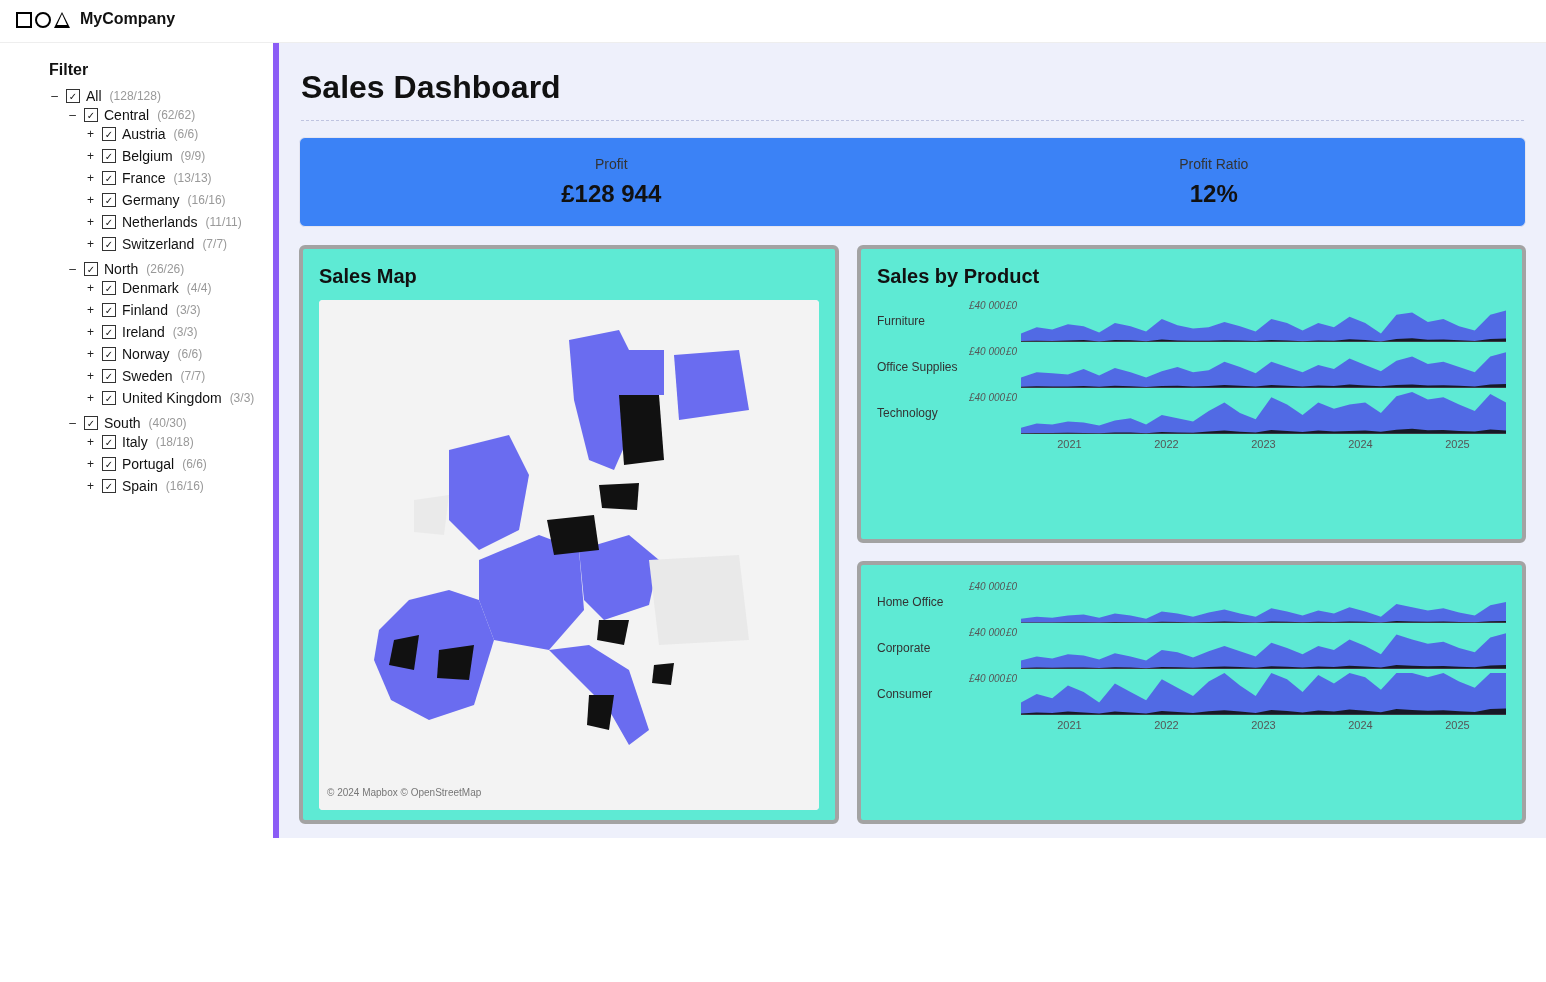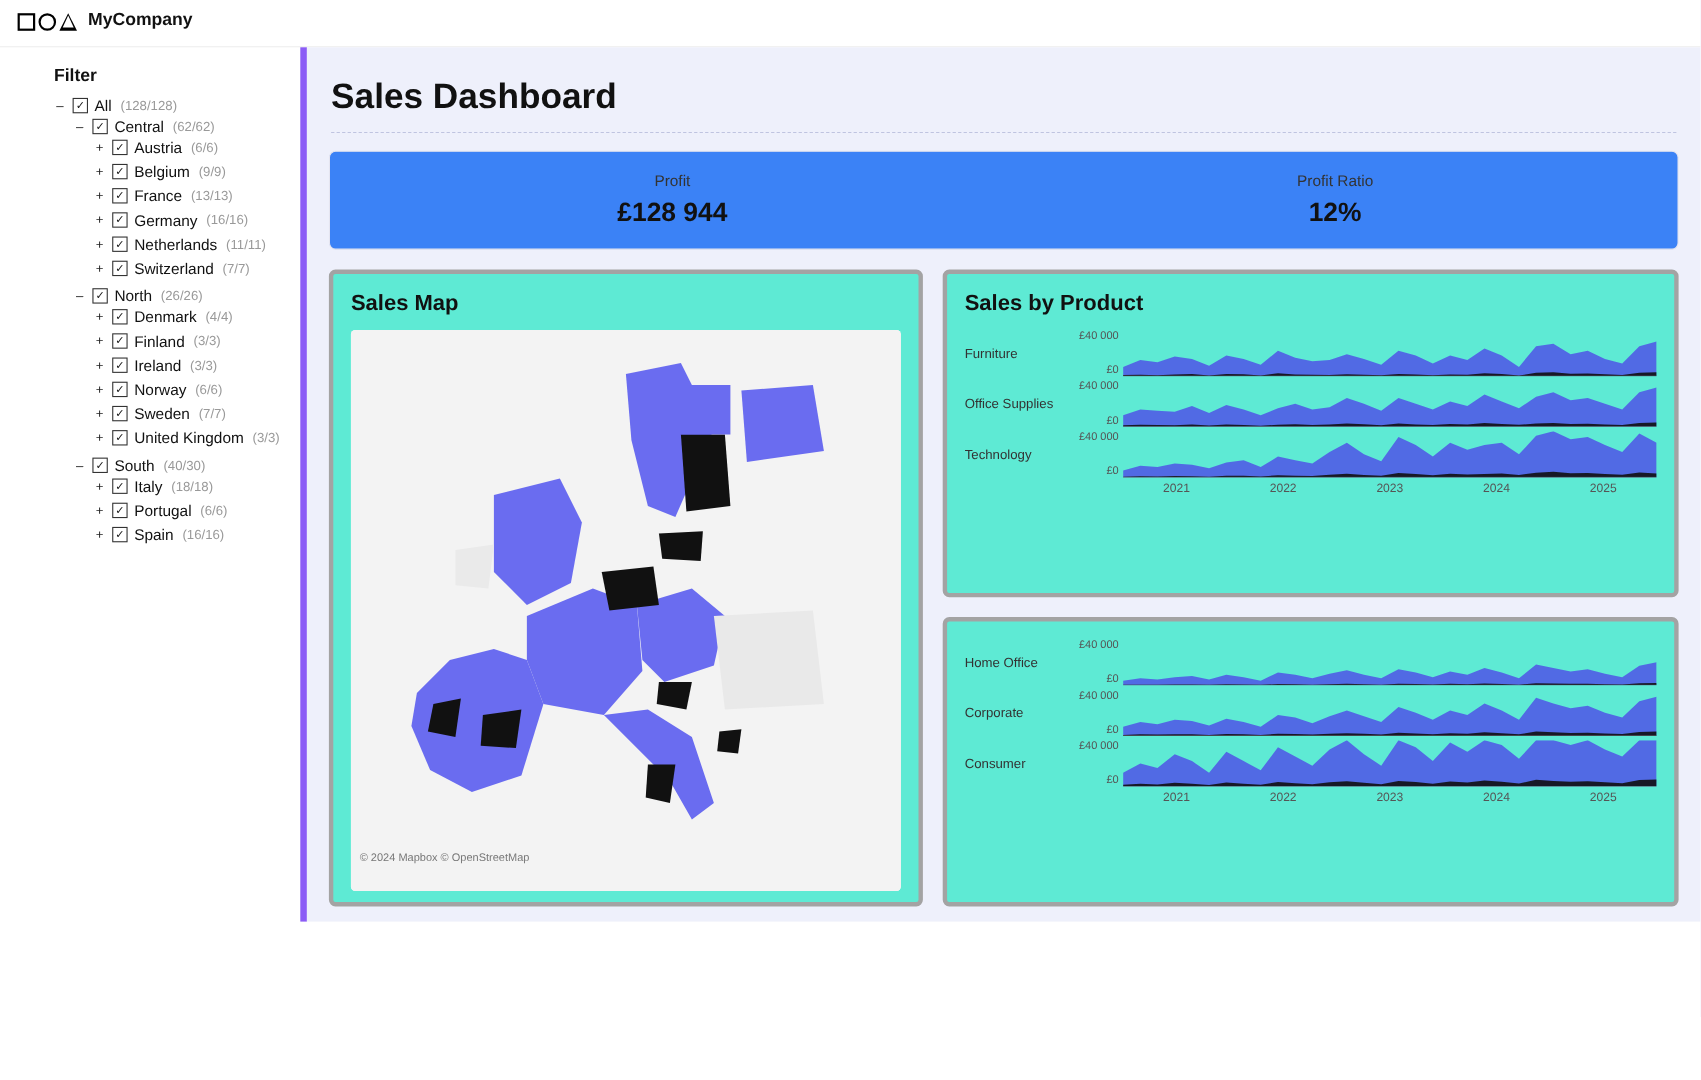--- a/index.html
+++ b/index.html
@@ -64,24 +64,24 @@
   .kpi { flex:1; text-align:center; }
   .kpi-label { font-size:14px; color:#333; margin-bottom:8px;}
   .kpi-value { font-size:24px; font-weight:600;}
   .grid {
     display:grid; grid-template-columns: 540px 1fr; grid-template-rows:auto auto; gap:18px; margin:0 6px;
   }
   .card { background:#5eead4;border:4px solid #a3a3a3;border-radius:6px; padding:16px 16px 10px 16px;}
   .card h2 { margin:0 0 12px 0; font-size:20px; font-weight:700;}
   .map-card { grid-row: 1 / span 2; position:relative;}
   .map-box { width:100%; height:510px; background:#f7f7f7; border-radius:4px; position:relative; overflow:hidden;}
-  .map-attr { position:absolute; bottom:24px; left:8px; font-size:10px; color:#777;}
+  .map-attr { position:absolute; bottom:12px; left:8px; font-size:10px; color:#777;}
   .sparkrow { display:flex; align-items:center; margin-bottom:4px; }
   .sparkrow .rl { width:92px; font-size:12px; color:#333; text-align:left; padding-right:6px;}
-  .sparkrow .yticks { width:52px; font-size:10px; color:#555; display:flex; flex-direction:column; justify-content:space-between; height:42px; text-align:right; padding-right:4px;}
+  .sparkrow .yticks { width:52px; font-size:10px; color:#555; display:flex; flex-direction:row; justify-content:space-between; height:42px; text-align:right; padding-right:4px;font-style:italic;}
   .sparkrow svg { flex:1; height:42px; }
   .xaxis { display:flex; margin-left:144px; margin-top:4px; font-size:11px; color:#555;align-items:center;}
   .xaxis span { flex:1; text-align:center;}
   svg .area-back { fill:#4f54e6; opacity:0.85;}
   svg .area-front { fill:#111; opacity:0.9;}
   svg path { stroke:none; }
 </style>
 </head>
 <body>
 

